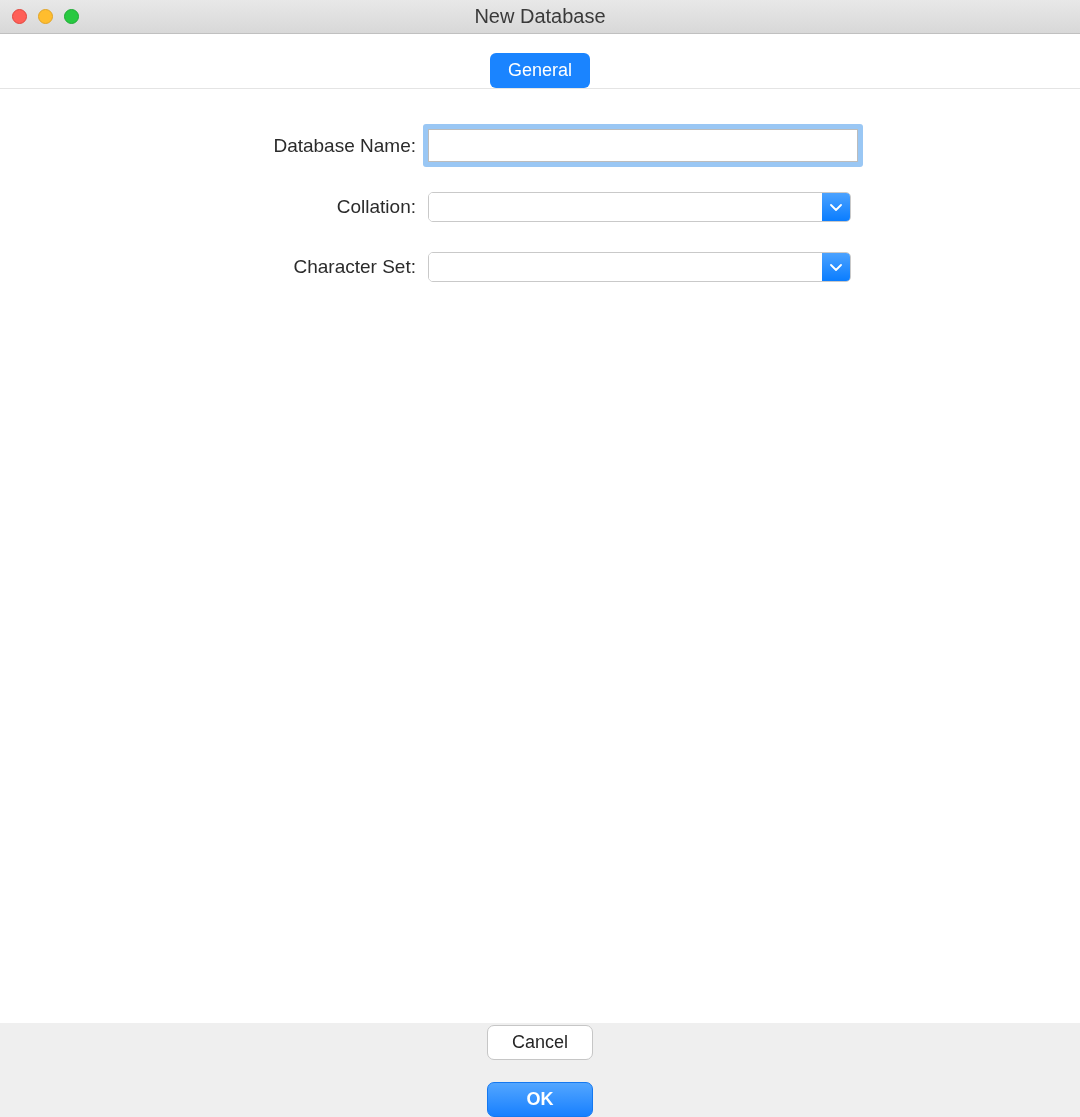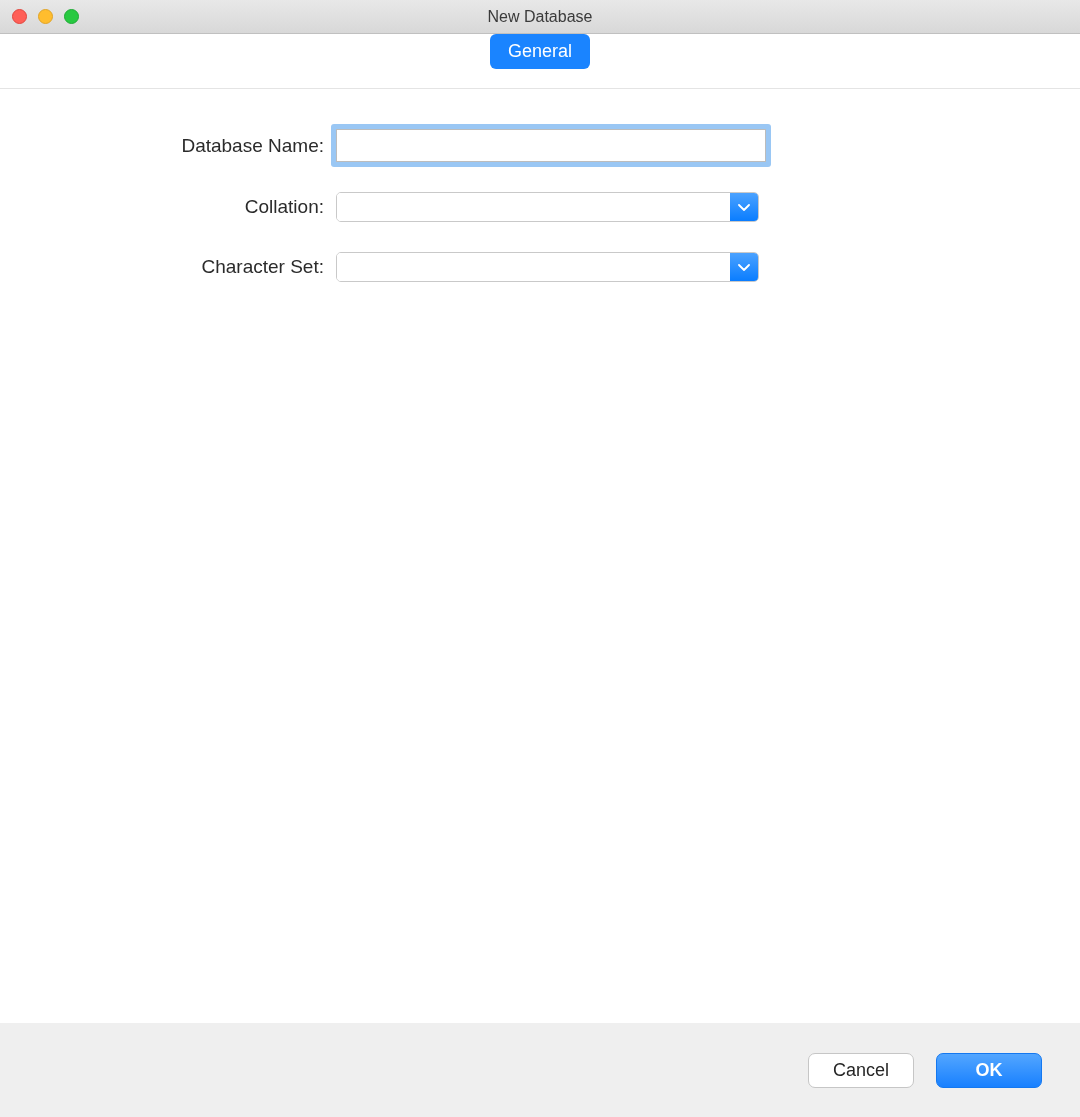--- a/index.html
+++ b/index.html
@@ -36,28 +36,28 @@
       width: 15px;
       height: 15px;
       border-radius: 50%;
     }
     .traffic-light.close { background: #ff5f57; border: 0.5px solid #e1463e; }
     .traffic-light.minimize { background: #ffbd2e; border: 0.5px solid #e0a428; }
     .traffic-light.zoom { background: #28c941; border: 0.5px solid #1eab35; }
     .window-title {
       flex: 1;
       text-align: center;
-      font-size: 16px;
+      font-size: 20px;
       color: #3a3a3a;
       font-weight: 400;
     }
     .tab-row {
       height: 55px;
       display: flex;
-      align-items: flex-start;
+      align-items: flex-end;
       justify-content: center;
       border-bottom: 1px solid #e4e4e4;
       background: #ffffff;
     }
     .tab {
       background: #1a84ff;
       color: #ffffff;
       border: none;
       border-radius: 6px;
       padding: 7px 18px;
@@ -69,21 +69,21 @@
       flex: 1;
       padding: 40px 0 0 0;
       background: #ffffff;
     }
     .form-row {
       display: flex;
       align-items: center;
       margin-bottom: 30px;
     }
     .form-label {
-      width: 336px;
+      width: 428px;
       text-align: right;
       padding-right: 12px;
       color: #2b2b2b;
       font-size: 19px;
     }
     .text-input-wrap {
       position: relative;
       width: 430px;
     }
     .text-input-focus-ring {
@@ -136,20 +136,21 @@
     }
     .footer {
       height: 94px;
       background: #efefef;
       border-top: 1px solid #efefef;
       display: flex;
       align-items: center;
       justify-content: flex-end;
       padding: 0 38px;
       gap: 22px;
+      flex-direction: column;
     }
     .btn {
       height: 35px;
       min-width: 106px;
       border-radius: 7px;
       font-size: 18px;
       font-family: inherit;
       cursor: pointer;
       padding: 0 20px;
     }

